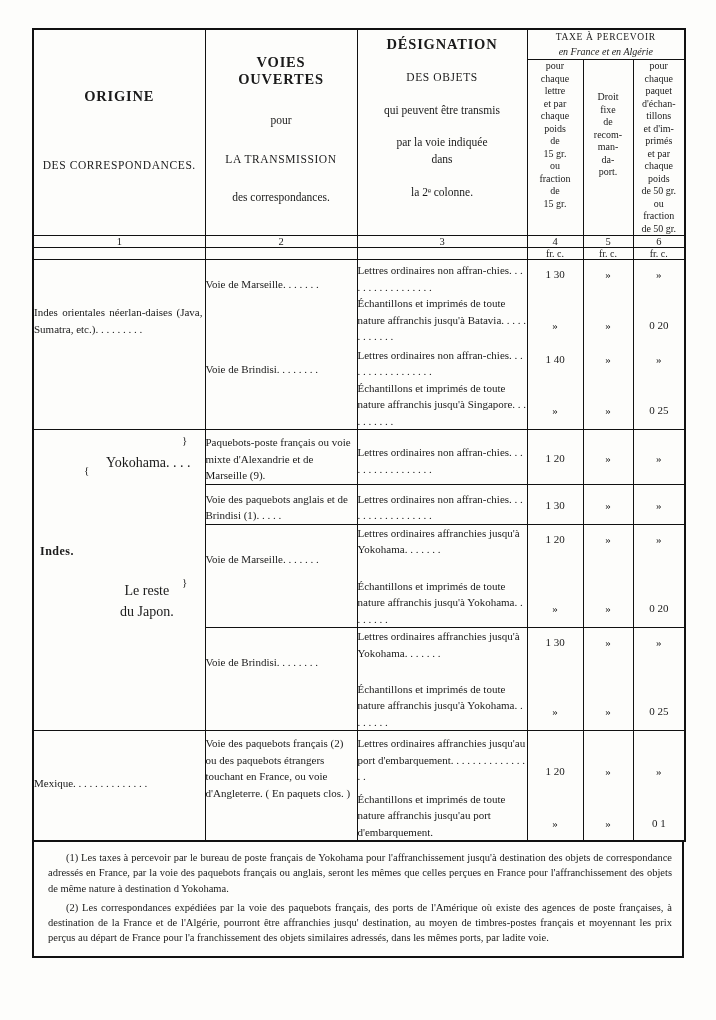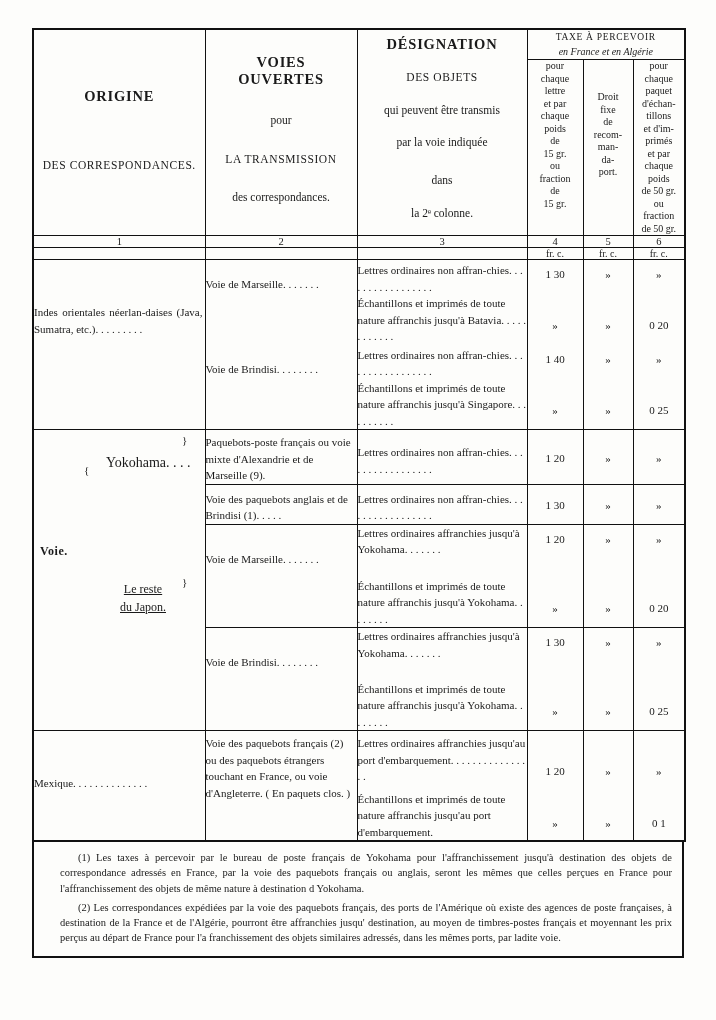--- a/index.html
+++ b/index.html
@@ -151,43 +151,42 @@
   .yoko-sub {
     position: absolute;
     left: 72px;
     top: 22px;
     font-size: 14px;
   }
   .reste-sub {
     position: absolute;
     left: 86px;
     top: 150px;
-    font-size: 12px;
+    font-size: 14px;
     text-align: center;
     line-height: 1.5;
-    text-decoration: underline;
   }
   .bigbrace {
     position: absolute;
     font-size: 11px;
     line-height: 0.85;
     text-align: center;
   }
 
   
   .notes {
     border: 2px solid #111;
     border-top: none;
     padding: 8px 10px 10px 10px;
     font-size: 10.5px;
     line-height: 1.45;
     text-align: justify;
   }
   .notes p {
-    margin: 0 0 4px 16px;
+    margin: 0 0 4px 4px;
     text-indent: 18px;
   }
   .notes p:last-child { margin-bottom: 0; }
   .nb { border-bottom: none !important; }
   .nt { border-top: none !important; }
 </style>
 </head>
 <body>
 
 <div class="page">
@@ -213,21 +212,21 @@
           <div class="hdr-title hdr-big" style="margin-top:24px">VOIES OUVERTES</div>
           <div class="hdr-sub" style="margin-top:24px">pour</div>
           <div class="hdr-sub sc" style="margin-top:22px">LA TRANSMISSION</div>
           <div class="hdr-sub" style="margin-top:22px">des correspondances.</div>
         </td>
         <td class="hdr-design nb" rowspan="2">
           <div class="hdr-title hdr-big" style="margin-top:6px">DÉSIGNATION</div>
           <div class="hdr-sub sc" style="margin-top:16px">DES OBJETS</div>
           <div class="hdr-sub" style="margin-top:16px">qui peuvent être transmis</div>
           <div class="hdr-sub" style="margin-top:16px">par la voie indiquée</div>
-          <div class="hdr-sub" style="margin-top:21px">dans</div>
+          <div class="hdr-sub" style="margin-top:0">dans</div>
           <div class="hdr-sub" style="margin-top:16px">la 2ᵉ colonne.</div>
         </td>
         <td class="taxe-head" colspan="3">
           <span>TAXE À PERCEVOIR</span>
           <span class="l2">en France et en Algérie</span>
         </td>
       </tr>
 
       <tr>
         <td class="money-head nb">
@@ -337,21 +336,21 @@
       <tr>
         <td class="c-desig nt">Échantillons et imprimés de toute nature affranchis jusqu'à Singapore. . . . . . . . . .</td>
         <td class="c-num nt"><div style="height:24px"></div><span>»</span></td>
         <td class="c-num nt"><div style="height:24px"></div><span>»</span></td>
         <td class="c-num nt"><div style="height:24px"></div><span>0 25</span></td>
       </tr>
 
       <tr>
         <td class="c-origin" rowspan="6">
           <div class="japon-wrap">
-            <div class="japon-label">Voie.</div>
+            <div class="japon-label">Indes.</div>
             <div class="bigbrace" style="left:50px; top:36px; font-size:11px;">
               <div>{</div>
             </div>
             <div class="yoko-sub">Yokohama. . . .</div>
             <div class="bigbrace" style="left:148px; top:6px;">}</div>
             <div class="reste-sub">
               <div>Le reste</div>
               <div>du Japon.</div>
             </div>
             <div class="bigbrace" style="left:148px; top:148px;">}</div>

